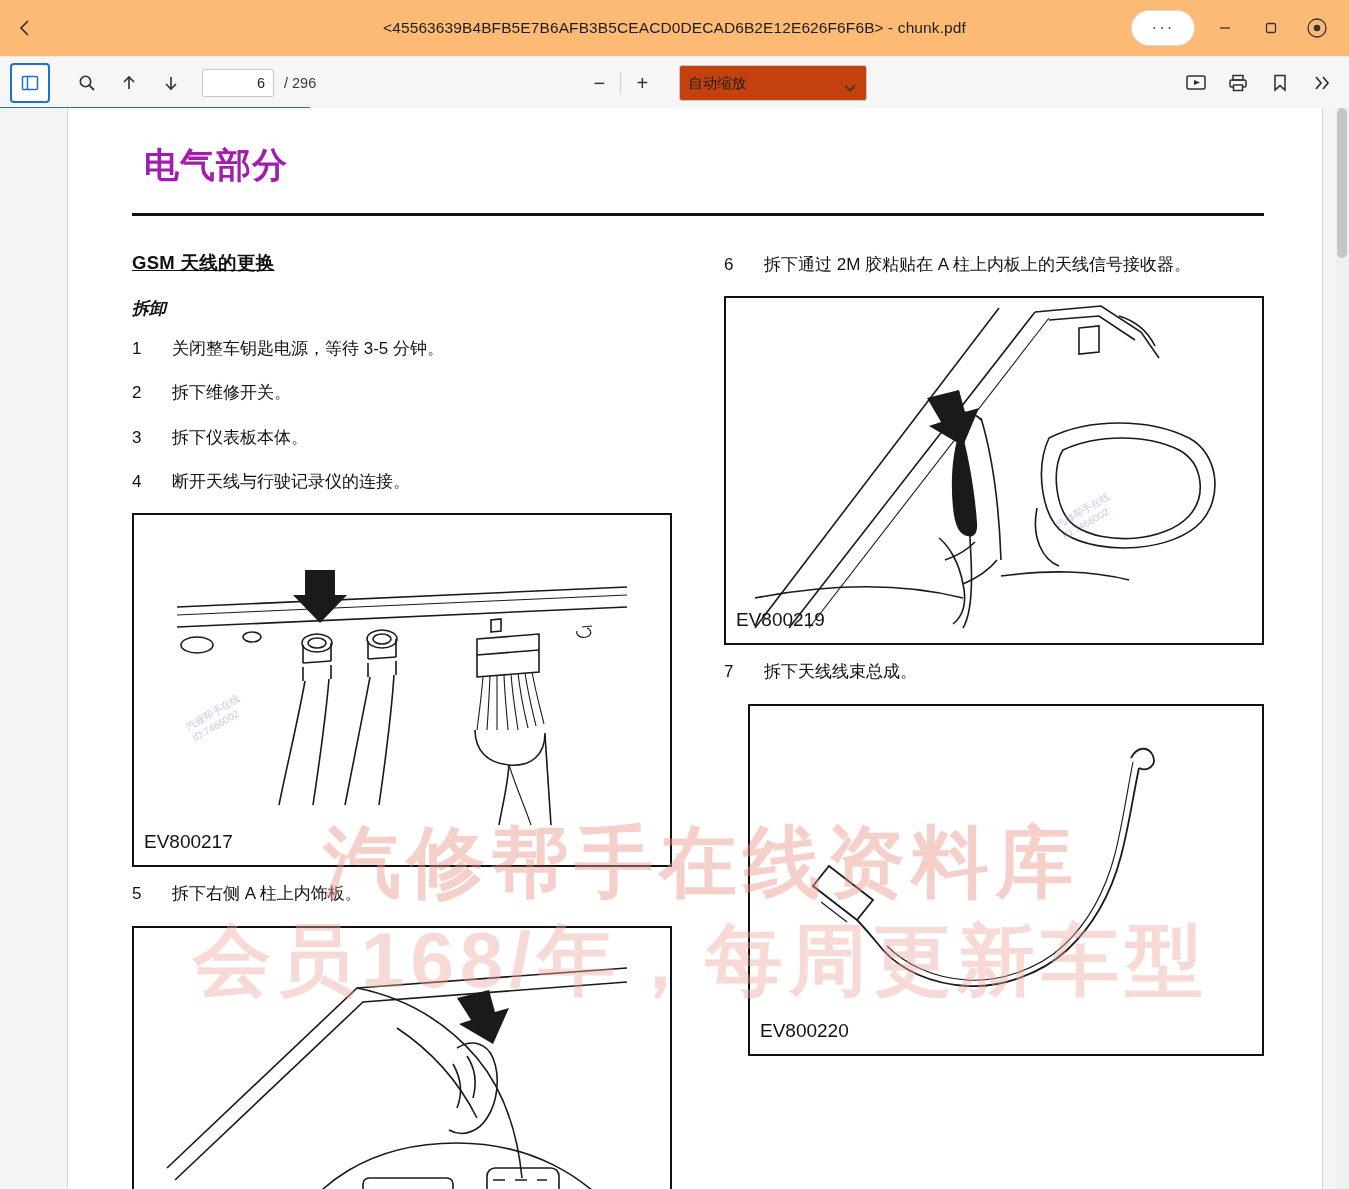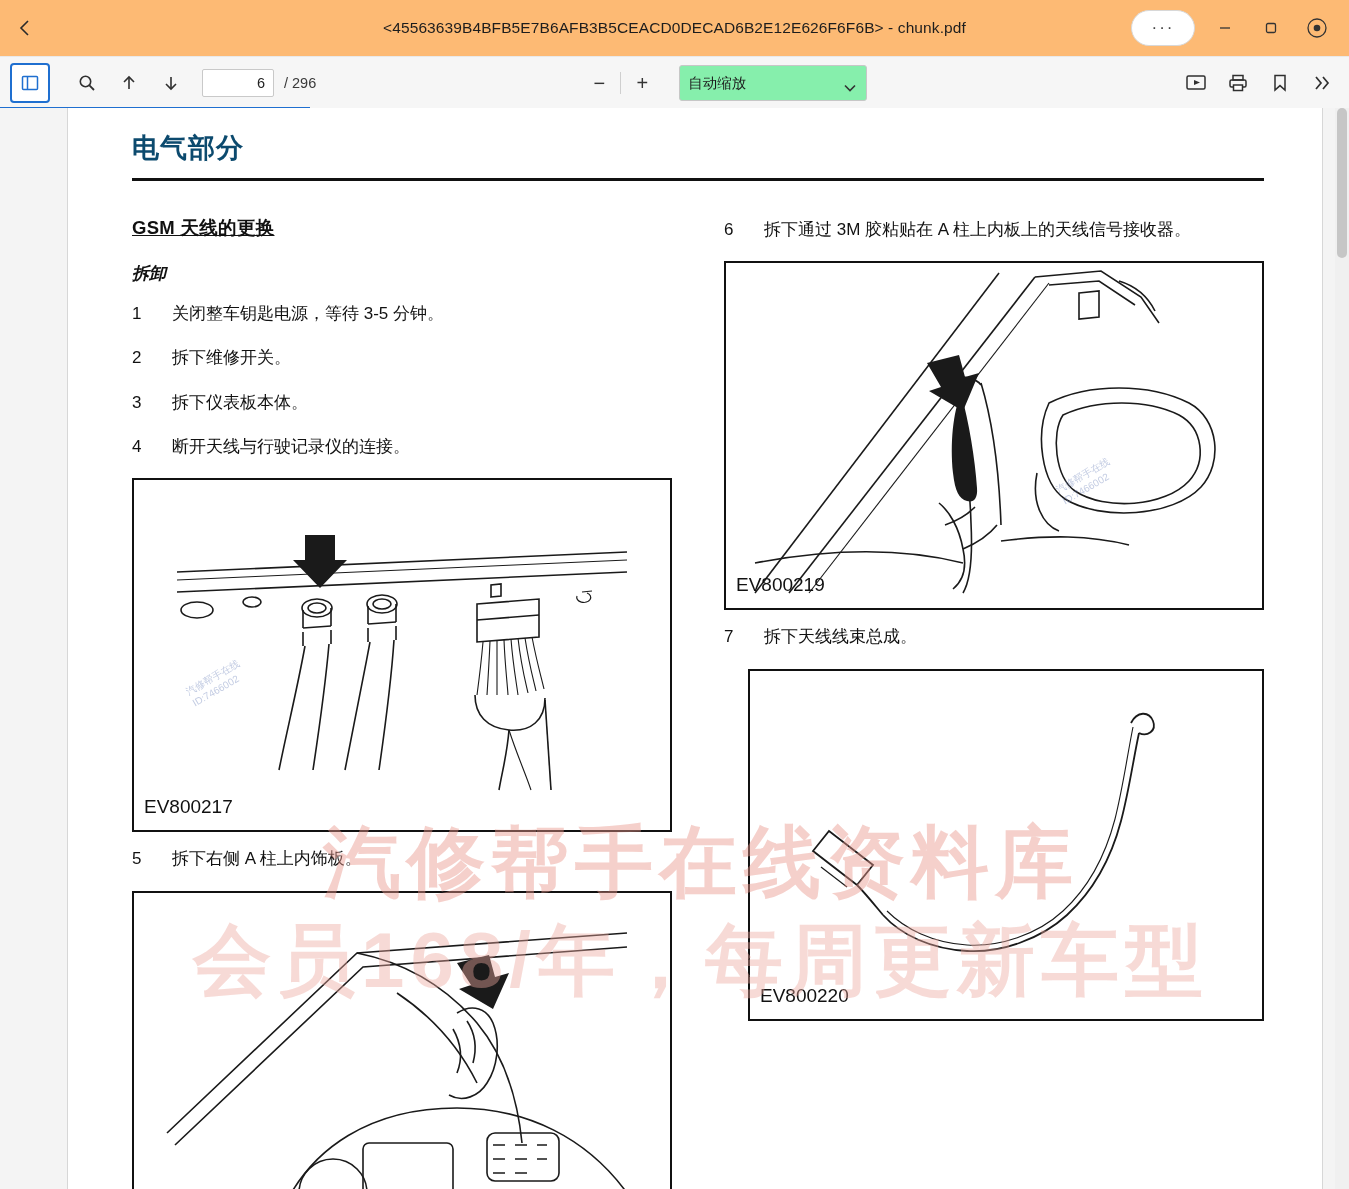--- a/index.html
+++ b/index.html
@@ -125,21 +125,21 @@
     font-size: 20px; color:#333;
   }
   .zoom-sep {
     width: 1px; height: 22px; background: #cfcfcf; margin: 0 6px;
   }
   .zoom-select {
     margin-left: 22px;
     width: 170px;
     height: 34px;
     border: 1px solid #c7c7c7;
-    background: #86efac;
+    background: #c2410c;
     border-radius: 3px;
     display: flex;
     align-items: center;
     padding: 0 8px;
     font-size: 14.5px;
     color: #1c1c1c;
     position: relative;
   }
   .zoom-select .caret {
     position: absolute; right: 10px; top: 13px;
@@ -177,25 +177,25 @@
     box-shadow: 0 0 0 1px #d7d7d7;
     overflow: hidden;
   }
   .page-inner {
     position: relative;
     padding: 22px 58px 0 64px;
     height: 100%;
     box-sizing: border-box;
   }
   h1.chapter {
-    font-size: 27px;
+    font-size: 35px;
     font-weight: bold;
-    margin: 0;
+    margin: 12px;
     padding: 0 0 12px 0;
-    color: #0c4a6e;
+    color: #a21caf;
     letter-spacing: 1px;
   }
   .rule {
     height: 3px;
     background: #111;
     margin: 0 0 34px 0;
   }
   .cols {
     display: flex;
     gap: 52px;
@@ -503,21 +503,21 @@
                 <g fill="#1a1a1a">
                   <polygon points="300,70 332,62 338,84 352,80 336,116 302,96 314,92"></polygon>
                 </g>
               </svg>
             </div>
           </div>
 
           <div class="col">
             <div class="step" style="margin-top:2px;">
               <span class="num">6</span>
-              <span class="txt">拆下通过 3M 胶粘贴在 A 柱上内板上的天线信号接收器。</span>
+              <span class="txt">拆下通过 2M 胶粘贴在 A 柱上内板上的天线信号接收器。</span>
             </div>
 
             <div class="figure" style="height:345px; margin-top:18px;">
               <svg width="100%" height="100%" viewBox="0 0 490 345">
                 <g fill="none" stroke="#1a1a1a" stroke-width="1.6">
 
                   <path d="M6,330 L250,10"></path>
                   <path d="M40,330 L286,14"></path>
                   <path d="M60,330 L300,20" stroke-width="1.1"></path>
                   <path d="M286,14 L352,8 L392,34 L410,60"></path>

